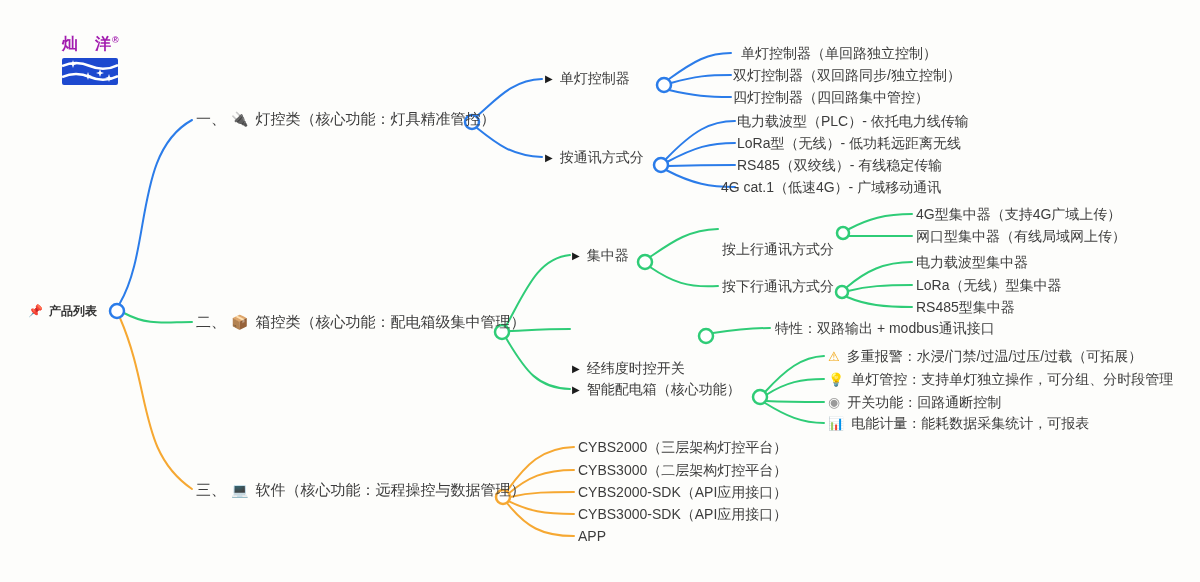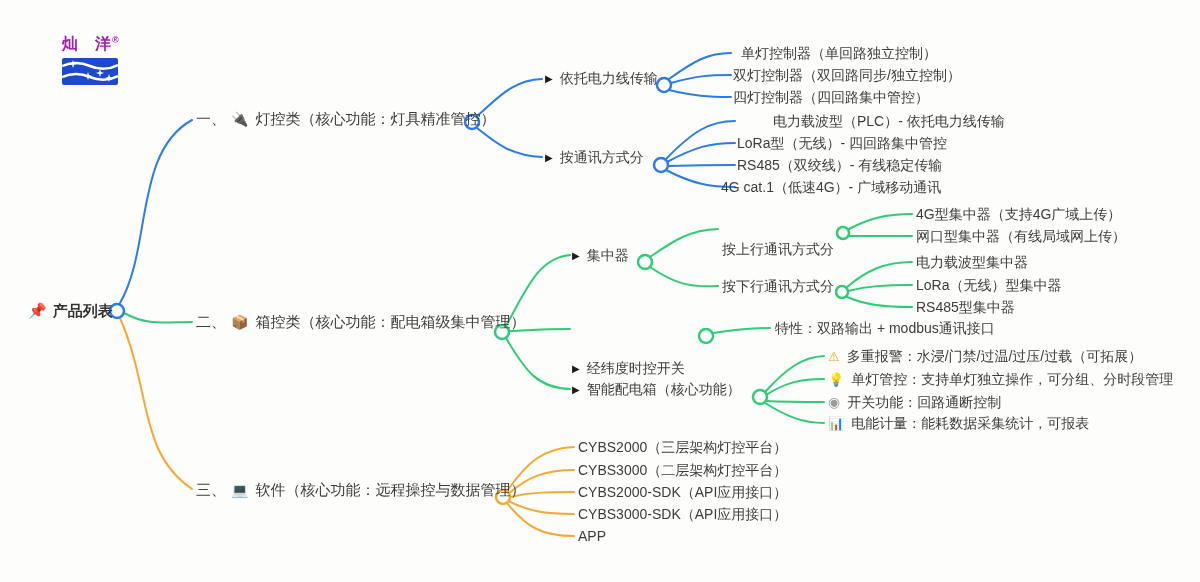--- a/index.html
+++ b/index.html
@@ -12,21 +12,21 @@
   svg.lines{position:absolute;left:0;top:0;z-index:0;}
   .node{
     position:absolute;transform:translateY(-50%);
     white-space:nowrap;z-index:2;font-size:14px;color:#3d3d3d;
     line-height:1.2;
   }
   .node .marker{font-size:10px;color:#1c1c1c;margin-right:7px;vertical-align:1px;}
   .btitle{font-size:15px;}
   .btitle .prefix{margin-right:3px;}
   .btitle .bicon{margin:0 7px 0 2px;font-size:14px;}
-  .root-node{font-size:15px;font-weight:600;color:#333;}
+  .root-node{font-size:12px;font-weight:600;color:#333;}
   .root-node .ricon{margin-right:6px;}
   .leaf-icon{margin-right:7px;font-size:13px;}
   .icon-warn{color:#f0a30a;}
   .icon-bulb{color:#f5c518;}
   .icon-gray{color:#9a9a9a;font-size:14px;}
   .icon-chart{}
   
   .logo{position:absolute;left:62px;top:34px;z-index:2;text-align:center;}
   .logo-text{color:#a21caf;font-weight:700;font-size:16px;letter-spacing:0;text-align:right;}
   .logo-text .c2{margin-left:17px;}
@@ -109,31 +109,31 @@
 
 <div class="node root-node" style="left:28px;top:311px;">
   <span class="ricon">📌</span><span>产品列表</span>
 </div>
 
 <div class="node btitle" style="left:196px;top:119px;">
   <span class="prefix">一、</span><span class="bicon">🔌</span><span>灯控类（核心功能：灯具精准管控）</span>
 </div>
 
 <div class="node" style="left:545px;top:78px;">
-  <span class="marker">▶</span><span>依托电力线传输</span>
+  <span class="marker">▶</span><span>单灯控制器</span>
 </div>
 <div class="node" style="left:741px;top:53px;"><span>单灯控制器（单回路独立控制）</span></div>
 <div class="node" style="left:733px;top:75px;"><span>双灯控制器（双回路同步/独立控制）</span></div>
 <div class="node" style="left:733px;top:97px;"><span>四灯控制器（四回路集中管控）</span></div>
 
 <div class="node" style="left:545px;top:157px;">
   <span class="marker">▶</span><span>按通讯方式分</span>
 </div>
-<div class="node" style="left:737px;top:121px;margin-left:36px;"><span>电力载波型（PLC）- 依托电力线传输</span></div>
-<div class="node" style="left:737px;top:143px;"><span>LoRa型（无线）- 四回路集中管控</span></div>
+<div class="node" style="left:737px;top:121px;"><span>电力载波型（PLC）- 依托电力线传输</span></div>
+<div class="node" style="left:737px;top:143px;"><span>LoRa型（无线）- 低功耗远距离无线</span></div>
 <div class="node" style="left:737px;top:165px;"><span>RS485（双绞线）- 有线稳定传输</span></div>
 <div class="node" style="left:721px;top:187px;"><span>4G cat.1（低速4G）- 广域移动通讯</span></div>
 
 <div class="node btitle" style="left:196px;top:322px;">
   <span class="prefix">二、</span><span class="bicon">📦</span><span>箱控类（核心功能：配电箱级集中管理）</span>
 </div>
 
 <div class="node" style="left:572px;top:255px;">
   <span class="marker">▶</span><span>集中器</span>
 </div>

